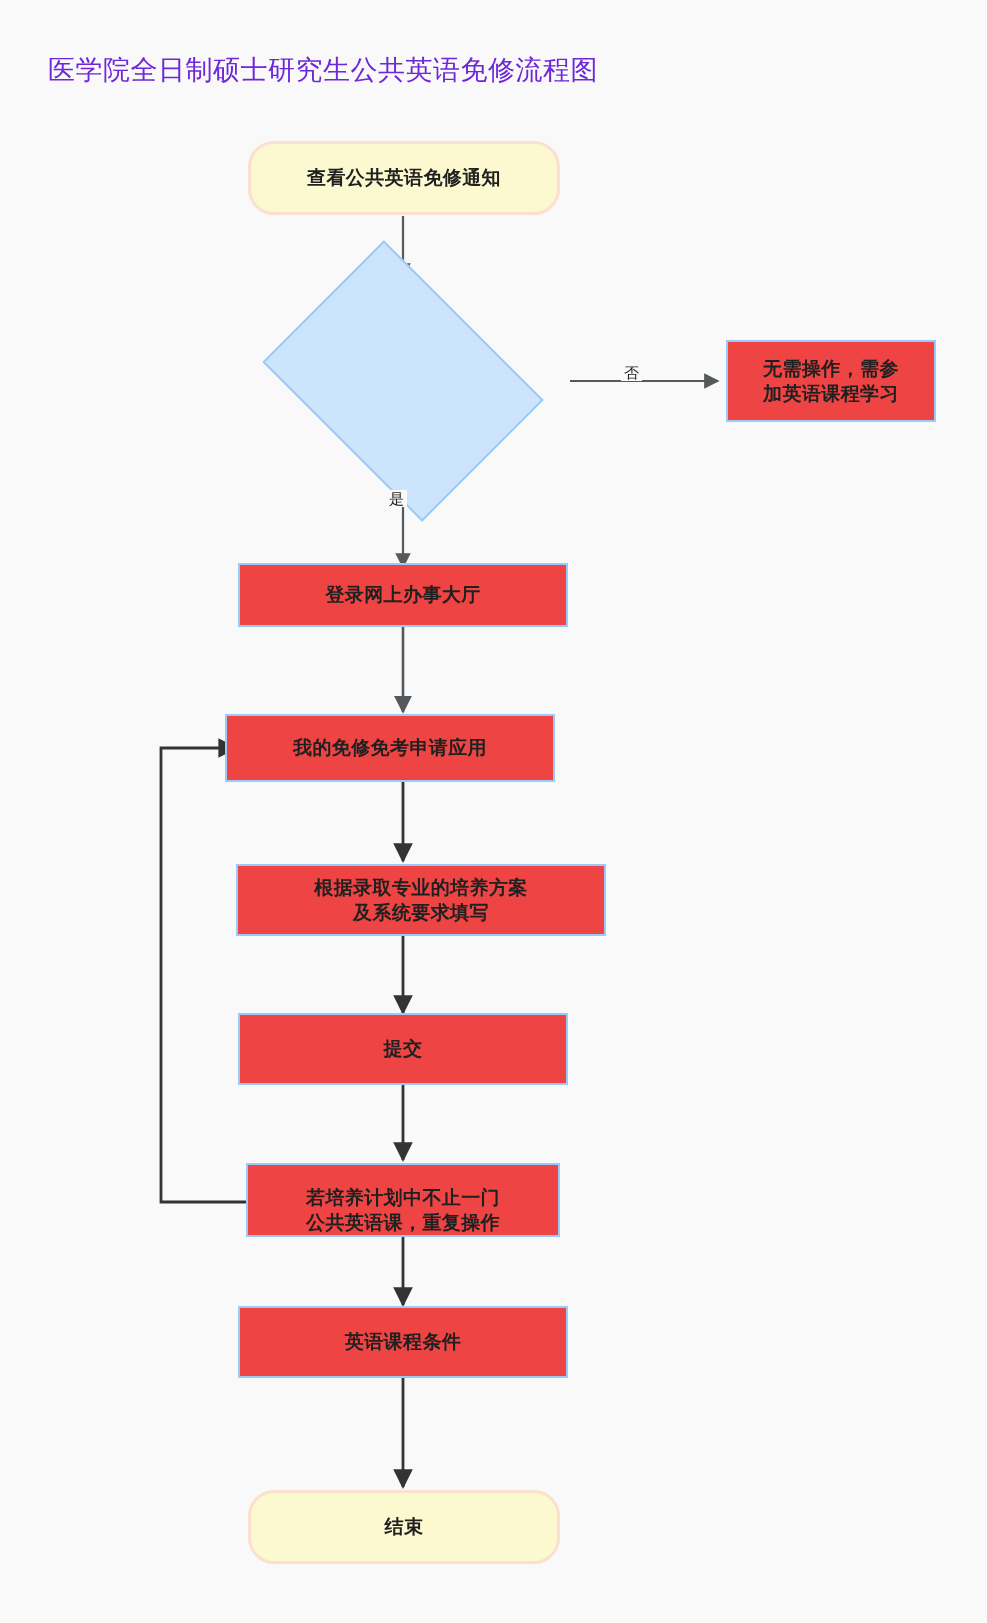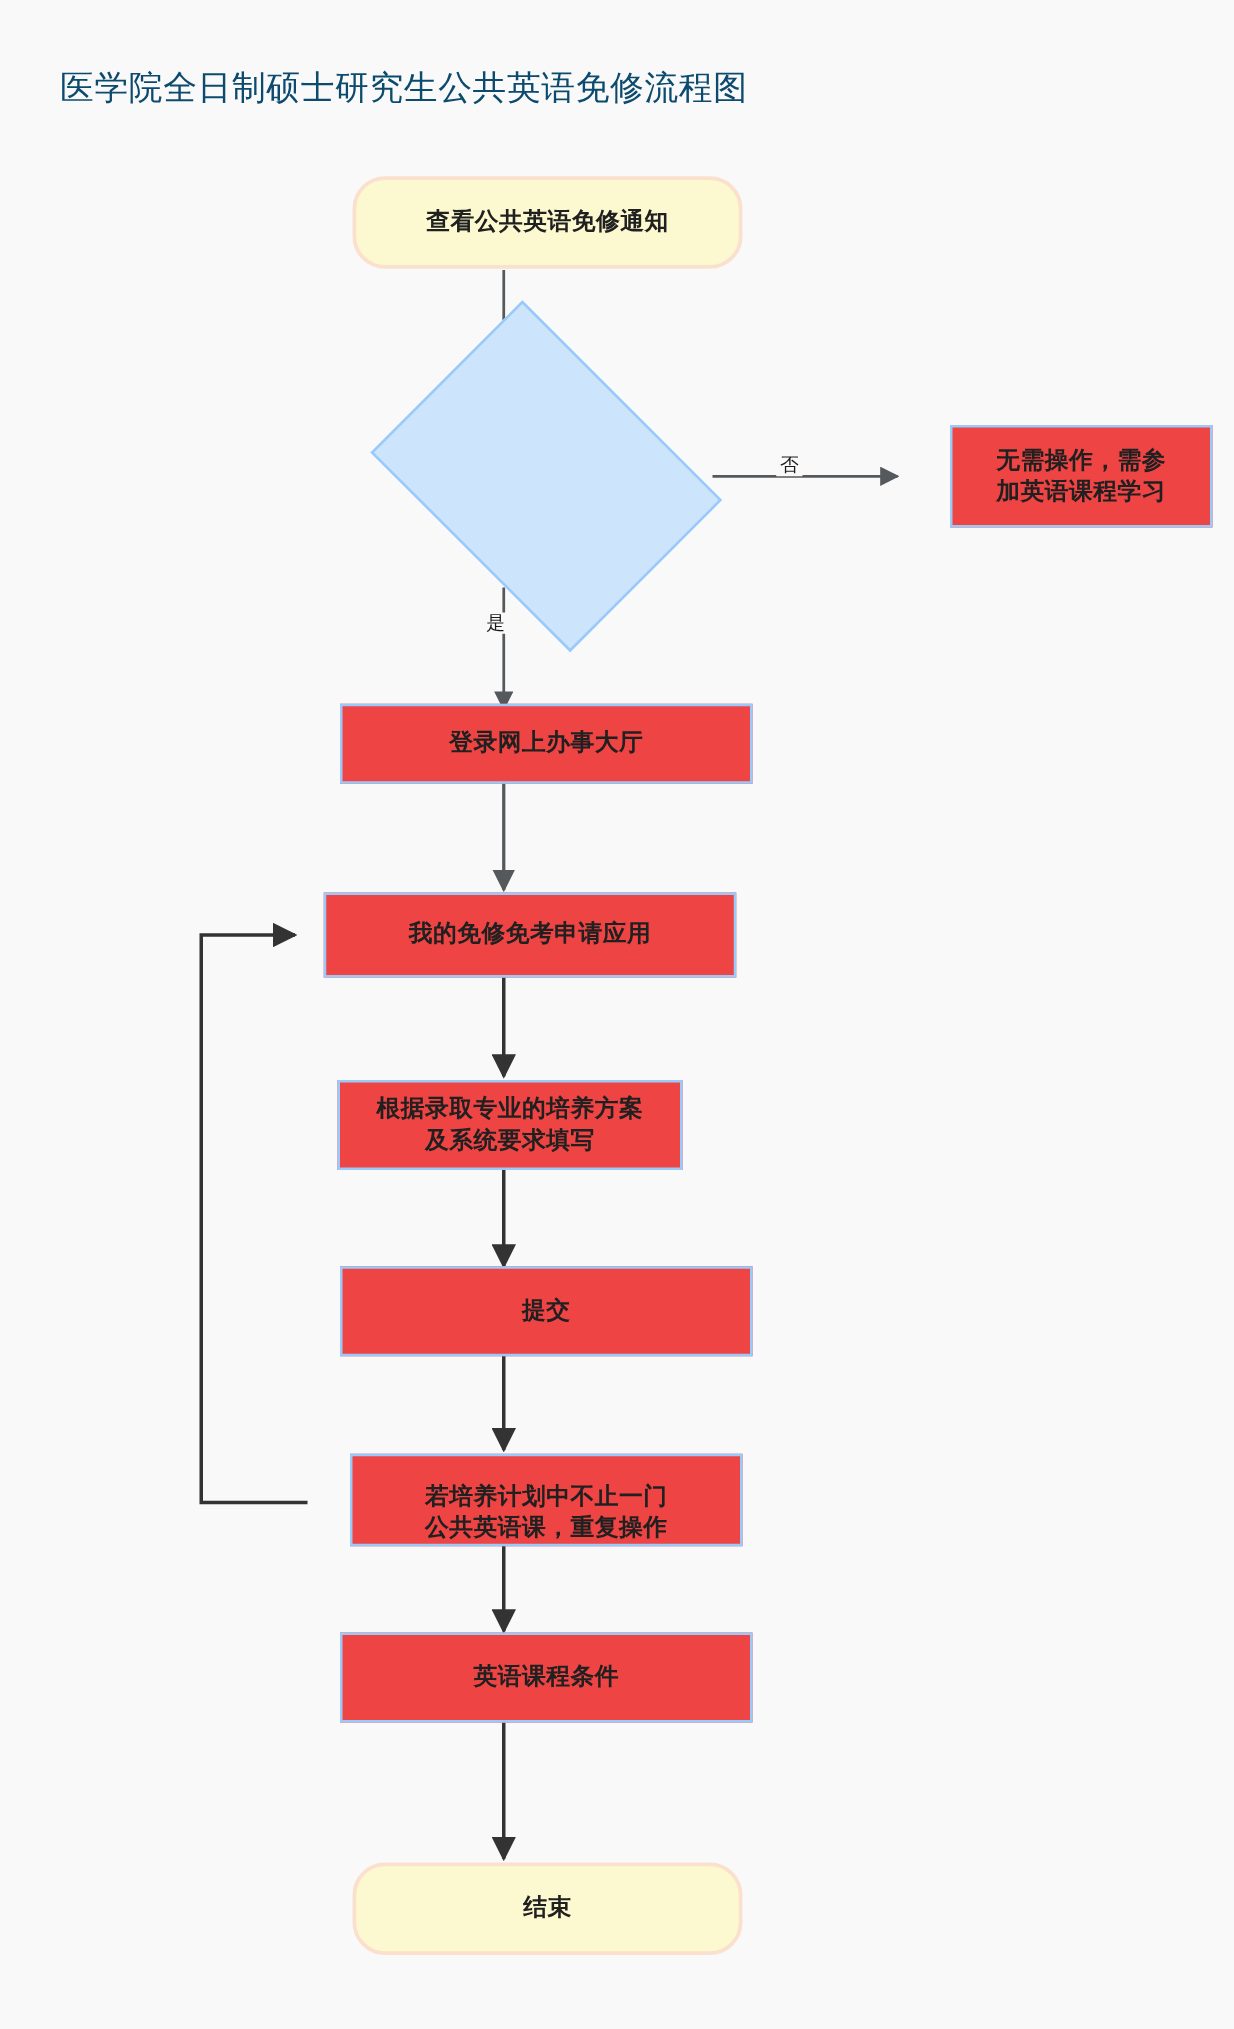--- a/index.html
+++ b/index.html
@@ -16,21 +16,21 @@
   }
   #flow-root {
     position: absolute;
     inset: 0;
   }
   .title {
     position: absolute;
     left: 48px;
     top: 52px;
     font-size: 27px;
-    color: #0c4a6e;
+    color: #6d28d9;
     letter-spacing: 0.5px;
     white-space: nowrap;
   }
   svg.edges {
     position: absolute;
     left: 0;
     top: 0;
     width: 987px;
     height: 1623px;
     pointer-events: none;
@@ -40,21 +40,20 @@
     box-sizing: border-box;
     display: flex;
     align-items: center;
     justify-content: center;
     text-align: center;
     font-weight: bold;
     font-size: 19px;
     color: #202020;
     line-height: 1.32;
     letter-spacing: 0.4px;
-    margin-left: 34px;
   }
   .node-process {
     background: #ef4444;
     border: 2px solid #99caf9;
   }
   .node-terminal {
     background: #fcf8cf;
     border: 3px solid #fbe1cd;
     border-radius: 26px;
   }
@@ -143,21 +142,21 @@
   </div>
 
   <div class="node node-process" style="left:238px; top:563px; width:330px; height:64px;">
     <span class="node-label">登录网上办事大厅</span>
   </div>
 
   <div class="node node-process" style="left:225px; top:714px; width:330px; height:68px;">
     <span class="node-label">我的免修免考申请应用</span>
   </div>
 
-  <div class="node node-process" style="left:236px; top:864px; width:276px; height:72px;">
+  <div class="node node-process" style="left:236px; top:864px; width:370px; height:72px;">
     <span class="node-label">根据录取专业的培养方案<br>及系统要求填写</span>
   </div>
 
   <div class="node node-process" style="left:238px; top:1013px; width:330px; height:72px;justify-content:center;">
     <span class="node-label">提交</span>
   </div>
 
   <div class="node node-process" style="left:246px; top:1163px; width:314px; height:74px;align-items:flex-end;">
     <span class="node-label">若培养计划中不止一门<br>公共英语课，重复操作</span>
   </div>

